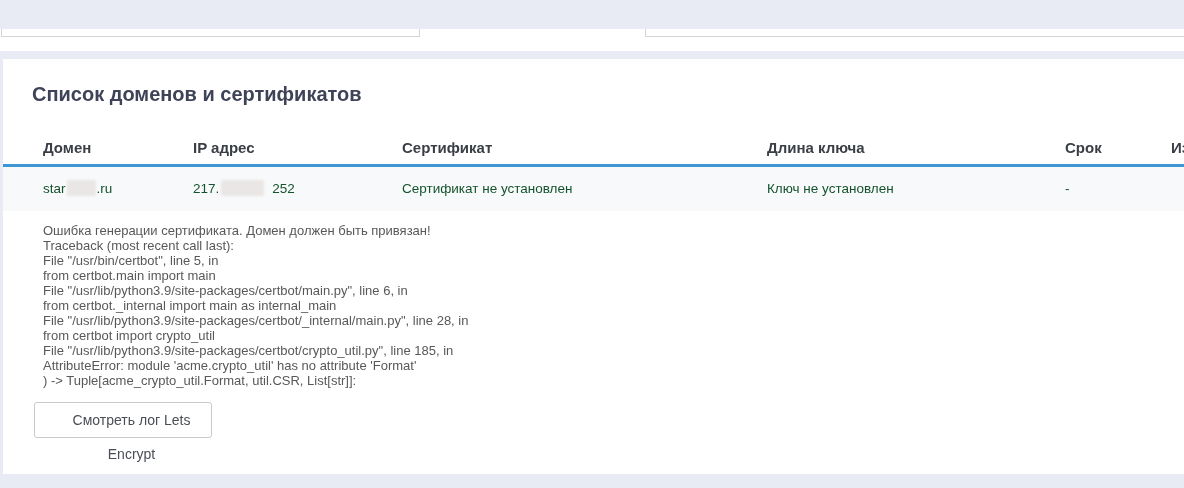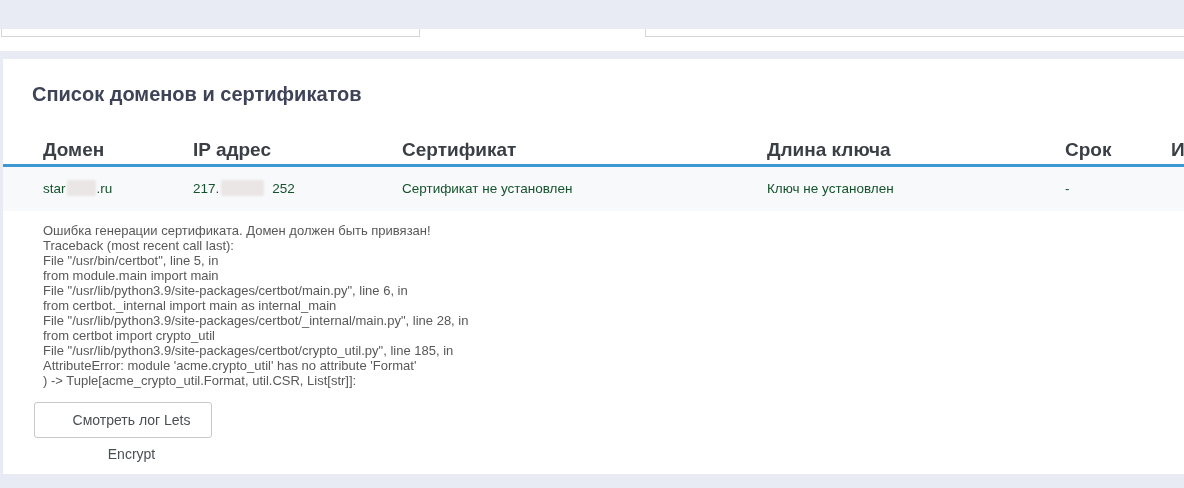--- a/index.html
+++ b/index.html
@@ -16,21 +16,21 @@
   .tab-remnant.right { left:645px; width:700px; }
   .tab-active-area   { position:absolute; top:0; left:421px; width:224px; height:22px; background:#ffffff; }
 
   
   .card { position:absolute; left:3px; top:30px; width:1181px; height:415px; background:#ffffff; }
 
   .page-title { position:absolute; left:29px; top:22px; font-size:20px; line-height:26px;
                 font-weight:bold; color:#3e4357; }
 
   
-  .thead-cell { position:absolute; top:80px; font-size:19px; font-weight:bold;
+  .thead-cell { position:absolute; top:80px; font-size:15px; font-weight:bold;
                 color:#3a3e45; white-space:nowrap; }
   .col-0 { left:40px; }  .col-1 { left:190px; } .col-2 { left:399px; }
   .col-3 { left:764px; } .col-4 { left:1062px; } .col-5 { left:1168px; }
 
   .head-rule { position:absolute; top:105px; left:0; width:1181px; height:3px; background:#3e96d2; }
 
   .data-row { position:absolute; top:108px; left:0; width:1181px; height:44px; background:#f8f9fa; }
   .data-cell { position:absolute; top:0; height:44px; line-height:44px; font-size:13.5px;
                color:#14532d; white-space:nowrap; }
 
@@ -78,21 +78,21 @@
       <div class="data-cell col-1"><span>217.</span><span class="redacted ip"></span><span>252</span></div>
       <div class="data-cell col-3">Ключ не установлен</div>
       <div class="data-cell col-2">Сертификат не установлен</div>
       <div class="data-cell col-4">-</div>
     </div>
 
     <div class="traceback">
       <div>Ошибка генерации сертификата. Домен должен быть привязан!</div>
       <div>Traceback (most recent call last):</div>
       <div>File "/usr/bin/certbot", line 5, in</div>
-      <div>from module.main import main</div>
+      <div>from certbot.main import main</div>
       <div>File "/usr/lib/python3.9/site-packages/certbot/main.py", line 6, in</div>
       <div>from certbot._internal import main as internal_main</div>
       <div>File "/usr/lib/python3.9/site-packages/certbot/_internal/main.py", line 28, in</div>
       <div>from certbot import crypto_util</div>
       <div>File "/usr/lib/python3.9/site-packages/certbot/crypto_util.py", line 185, in</div>
       <div>AttributeError: module 'acme.crypto_util' has no attribute 'Format'</div>
       <div>) -&gt; Tuple[acme_crypto_util.Format, util.CSR, List[str]]:</div>
     </div>
 
     <button class="log-button">Смотреть лог Lets Encrypt</button>

